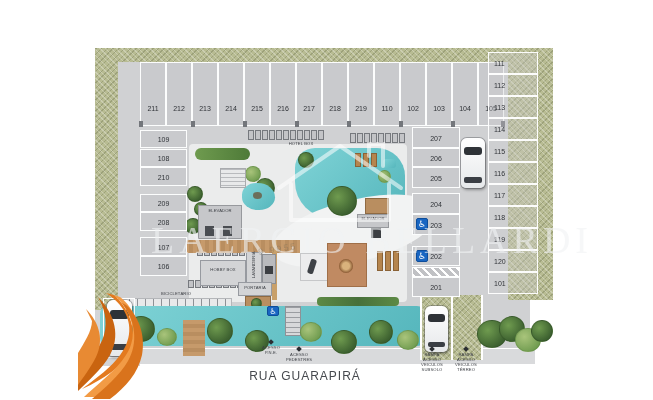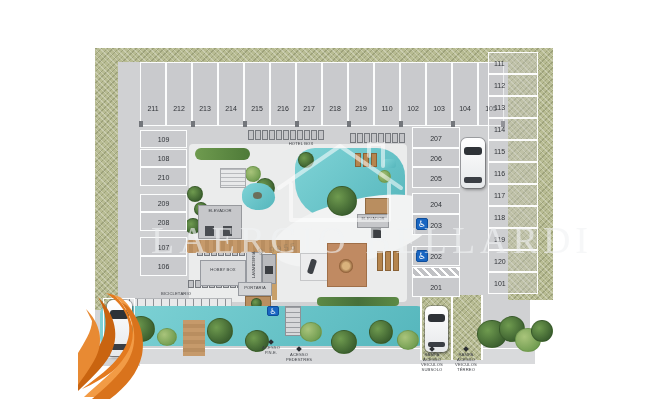--- a/index.html
+++ b/index.html
@@ -377,13 +377,14 @@
   <div id="wm-phone">9 9955</div>
 
   <svg class="abs" style="left:76px;top:293px;" width="82" height="107" viewBox="0 0 82 107">
     <path d="M30 0 C52 14 58 34 50 52 C42 70 22 84 6 96 C28 86 46 74 54 58 C62 40 54 16 38 2 Z" fill="#e37a1f"></path>
     <path d="M38 2 C58 20 62 44 50 62 C40 78 20 92 8 104 L22 104 C40 92 56 78 62 60 C68 38 58 14 44 4 Z" fill="#f29b45"></path>
     <path d="M22 4 C40 22 44 44 34 62 C26 76 12 88 2 98 L2 80 C12 68 24 56 28 42 C32 28 28 14 22 4 Z" fill="#c96410"></path>
     <path d="M10 16 C24 30 28 48 20 64 C14 76 6 86 2 92 L2 60 C8 50 16 38 16 28 Z" fill="#e88a33"></path>
     <path d="M46 10 C60 28 62 50 52 68 C44 82 28 96 16 106 L34 106 C50 94 62 80 66 62 C70 42 62 22 50 12 Z" fill="#d9731c"></path>
   </svg>
 
+  <div id="street">RUA GUARAPIRÁ</div>
 </div>
 
 </body></html>

